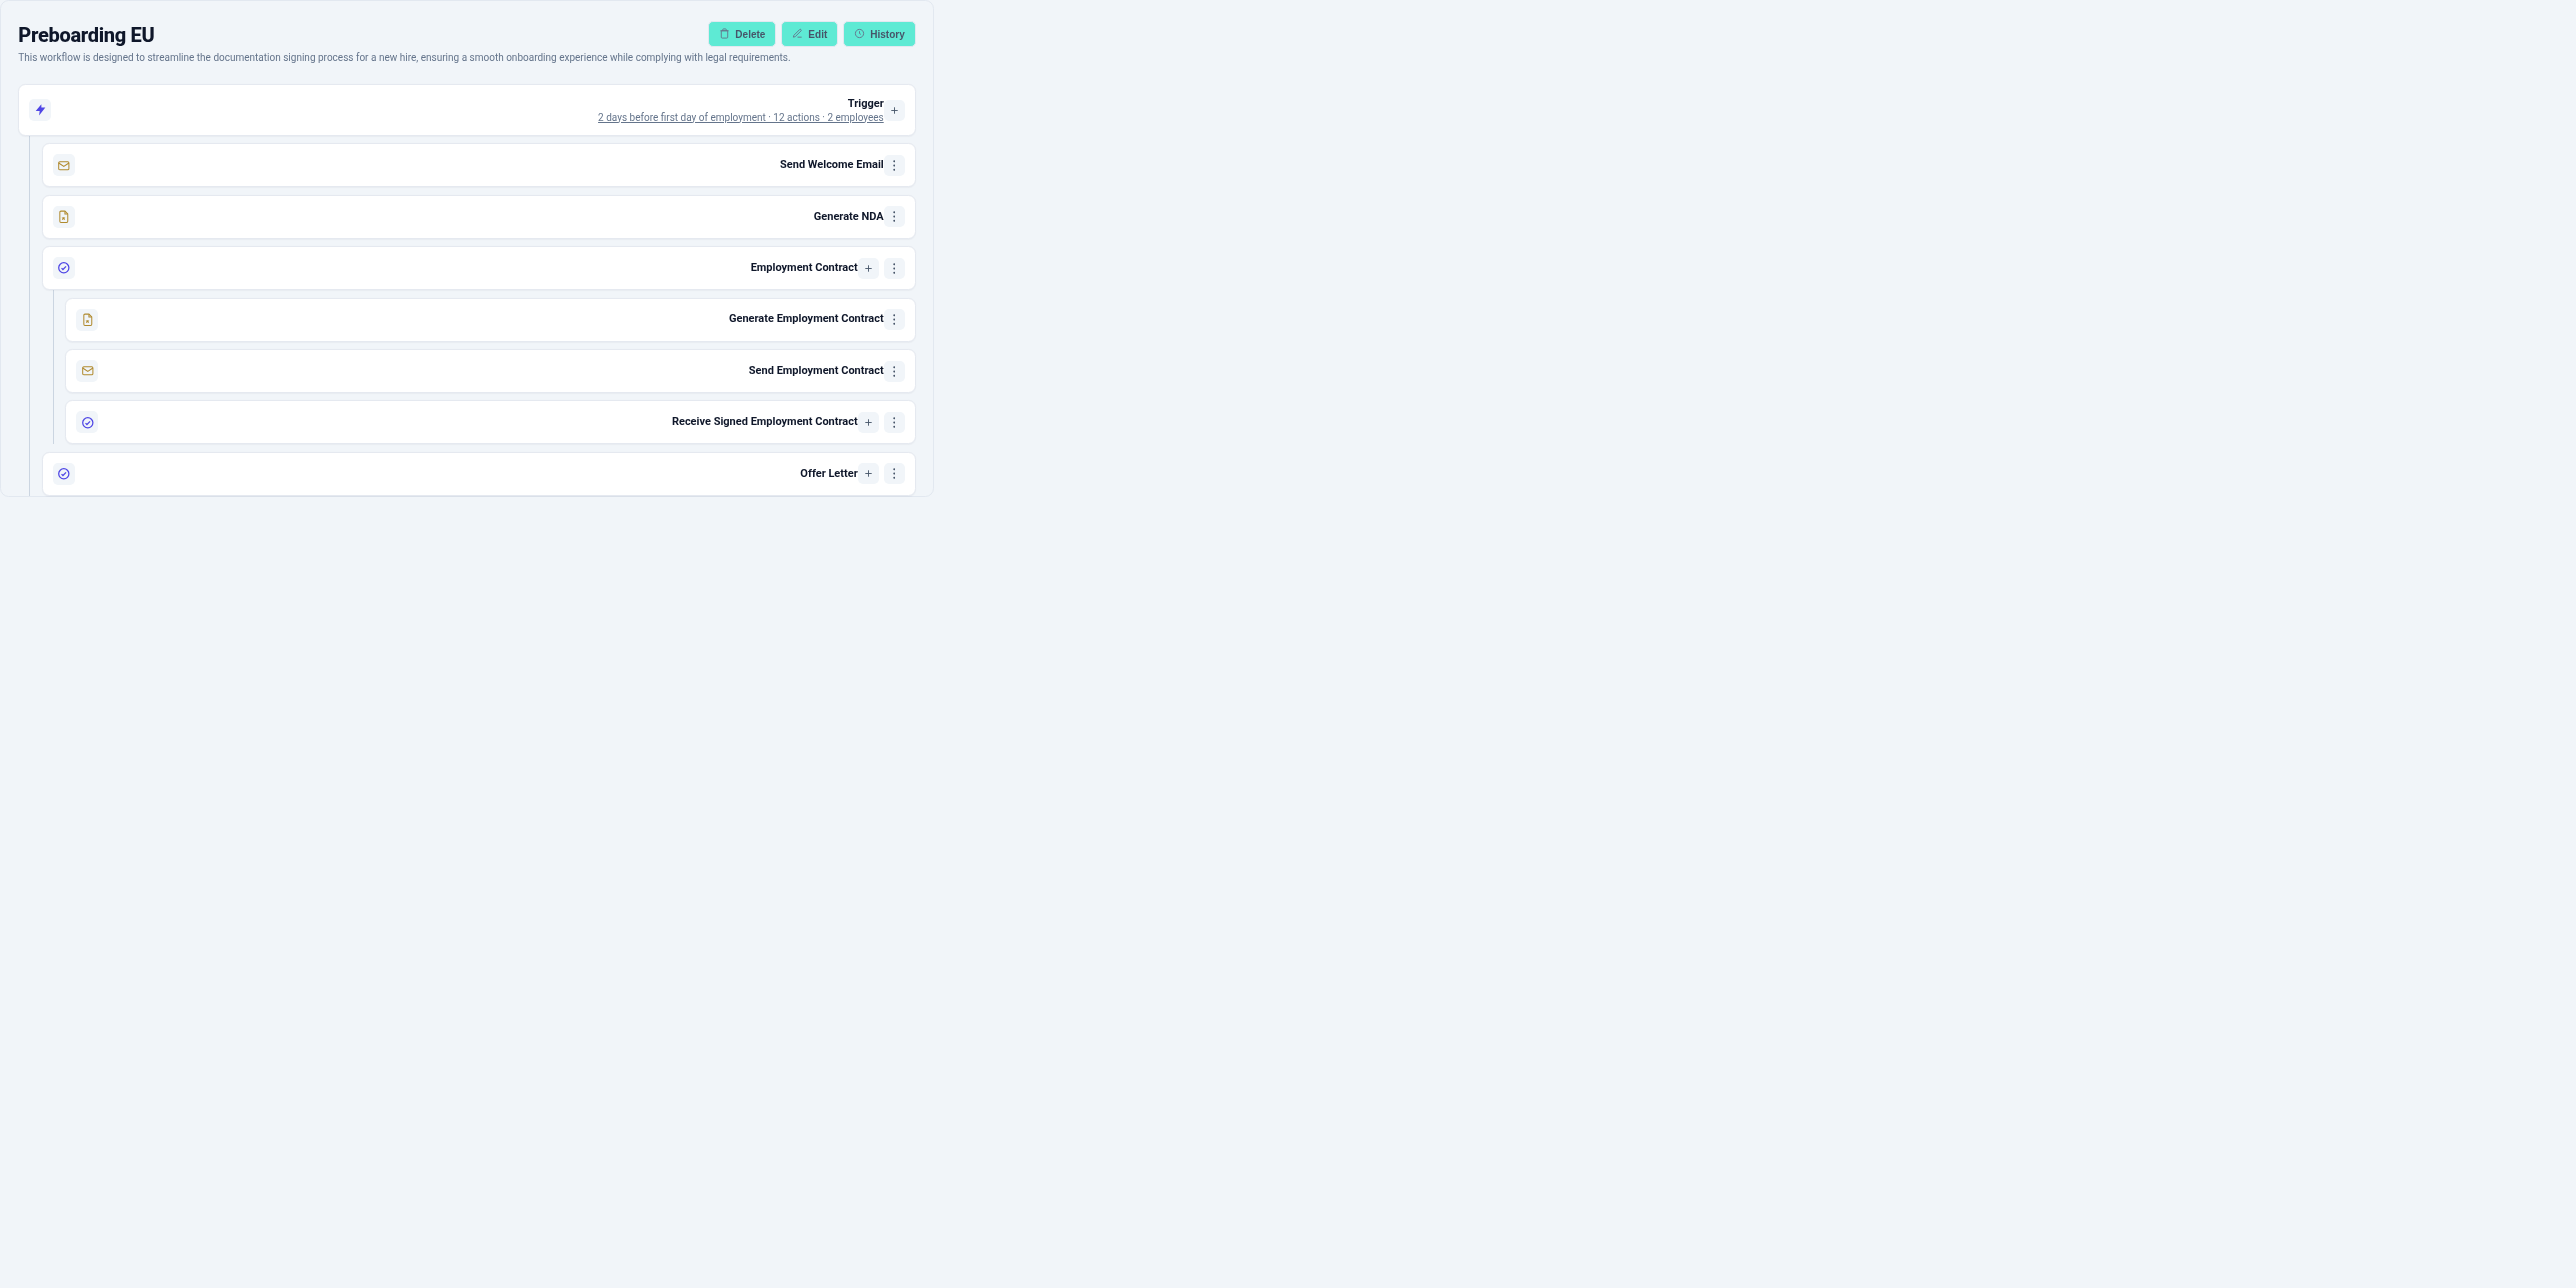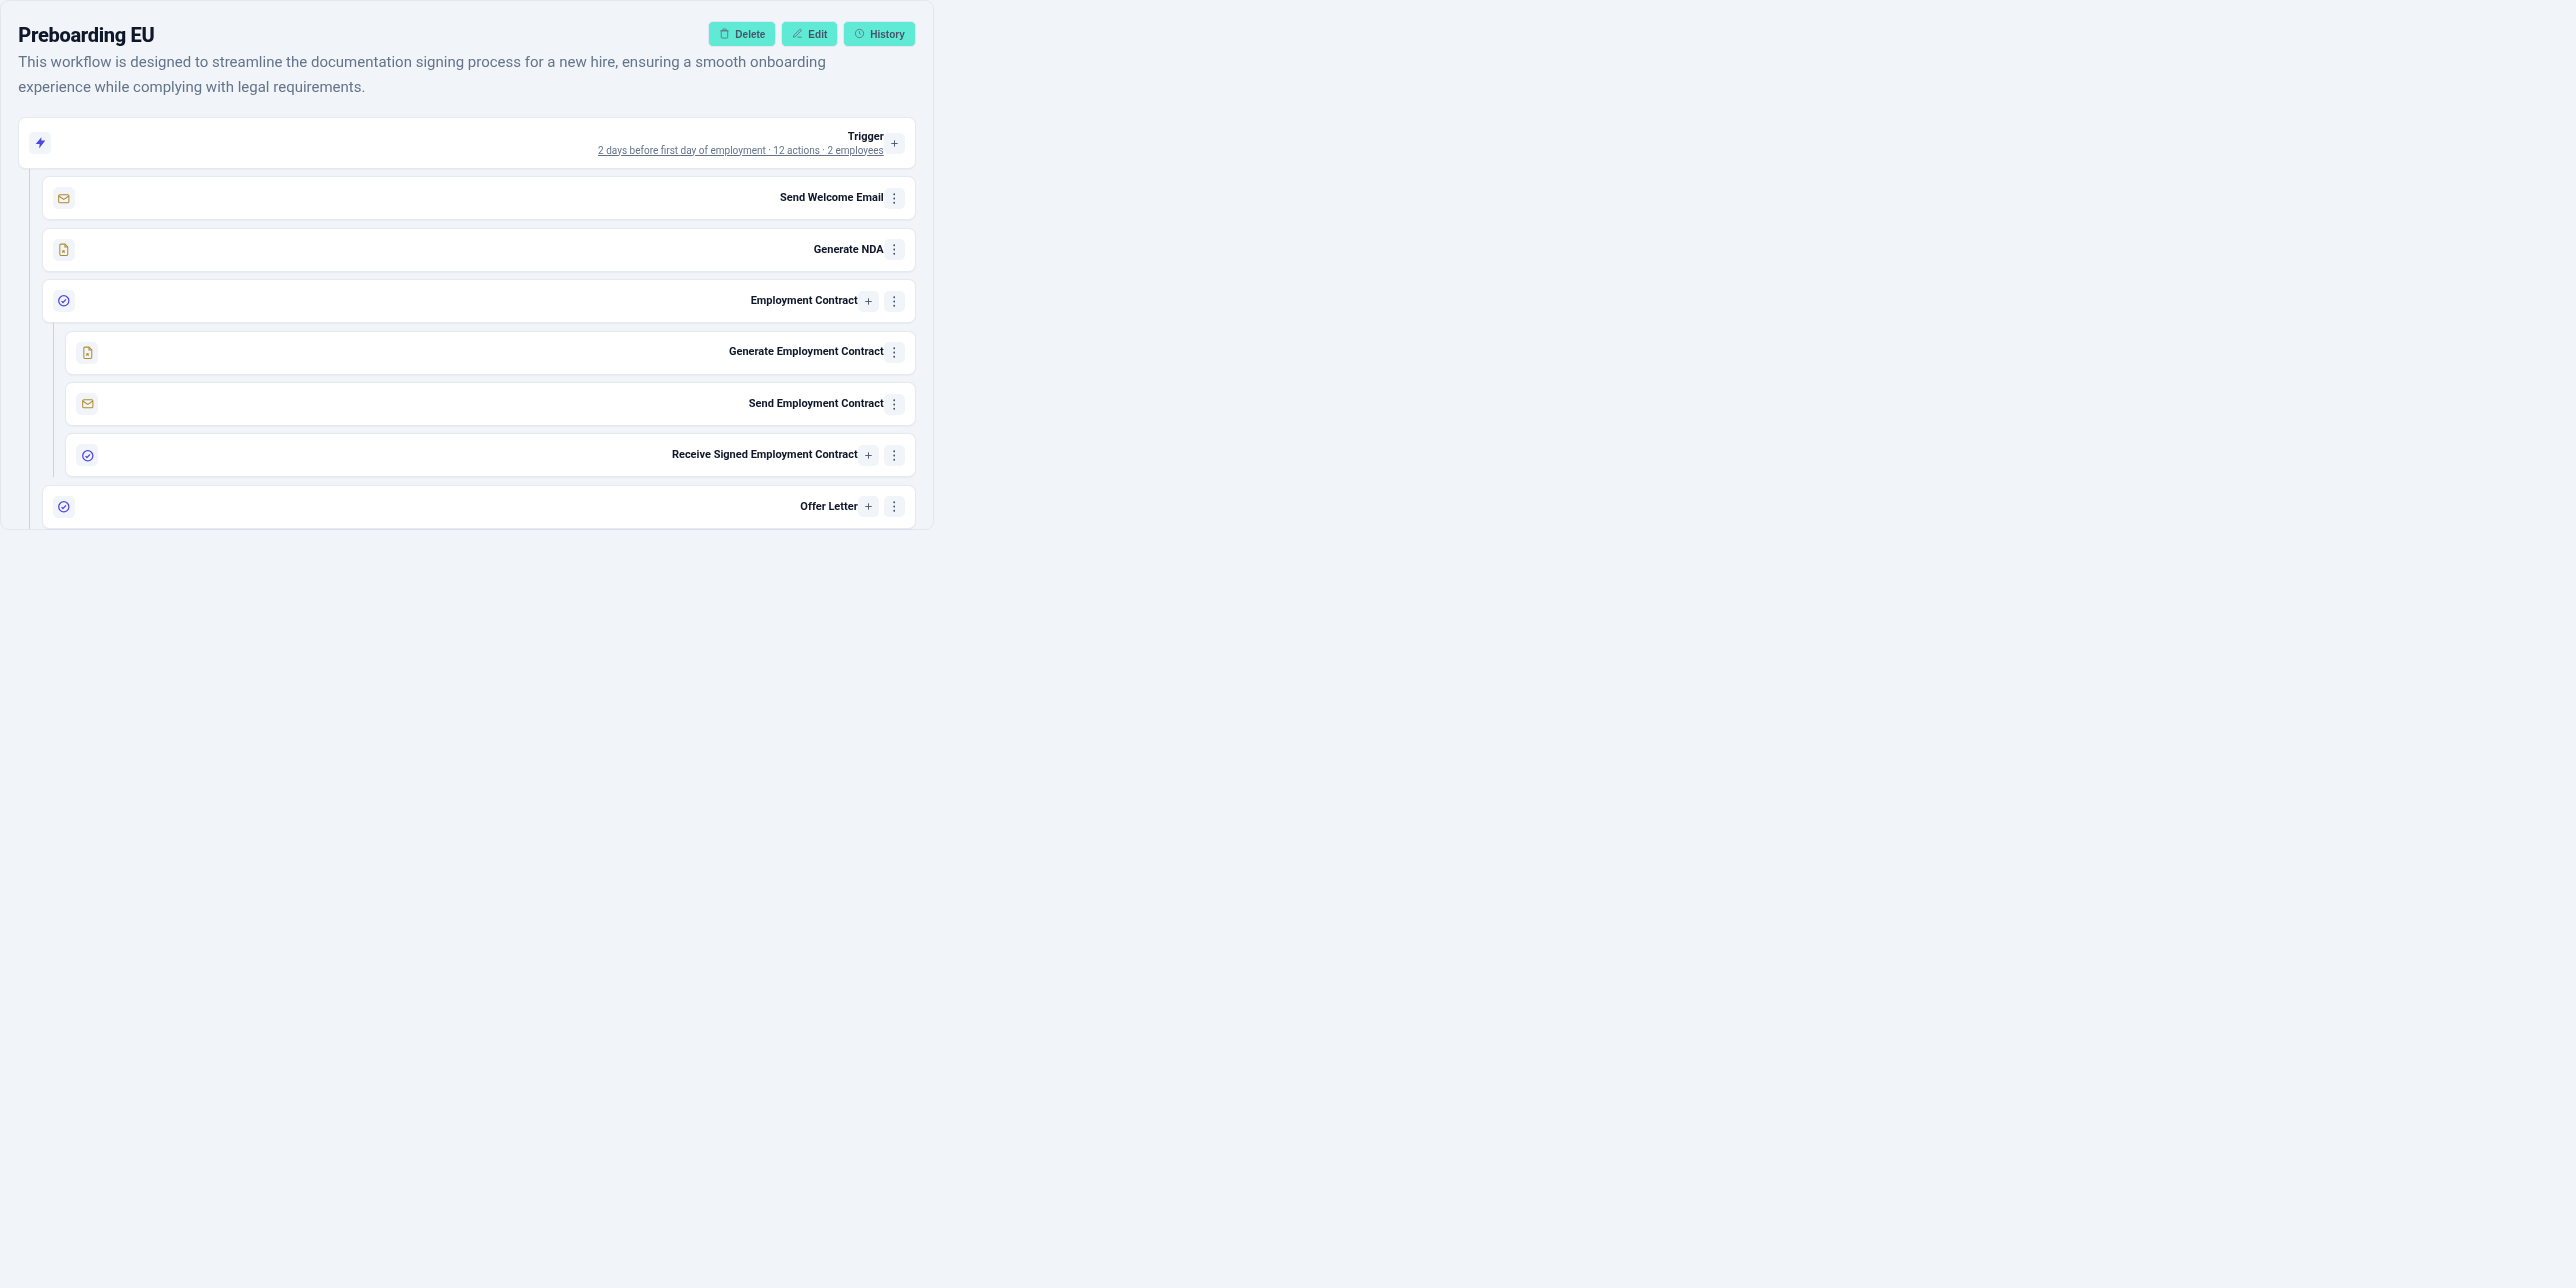--- a/index.html
+++ b/index.html
@@ -52,21 +52,21 @@
       cursor: pointer;
     }
     .btn svg {
       width: 11px;
       height: 11px;
       stroke: #64748b;
       stroke-width: 2;
       fill: none;
     }
     .description {
-      font-size: 15px;
+      font-size: 10px;
       color: #64748b;
       line-height: 1.65;
       margin-bottom: 17.3px;
       max-width: 842px;
     }
     .tree-area {
       position: relative;
       text-align: right;
     }
     .node-card {

